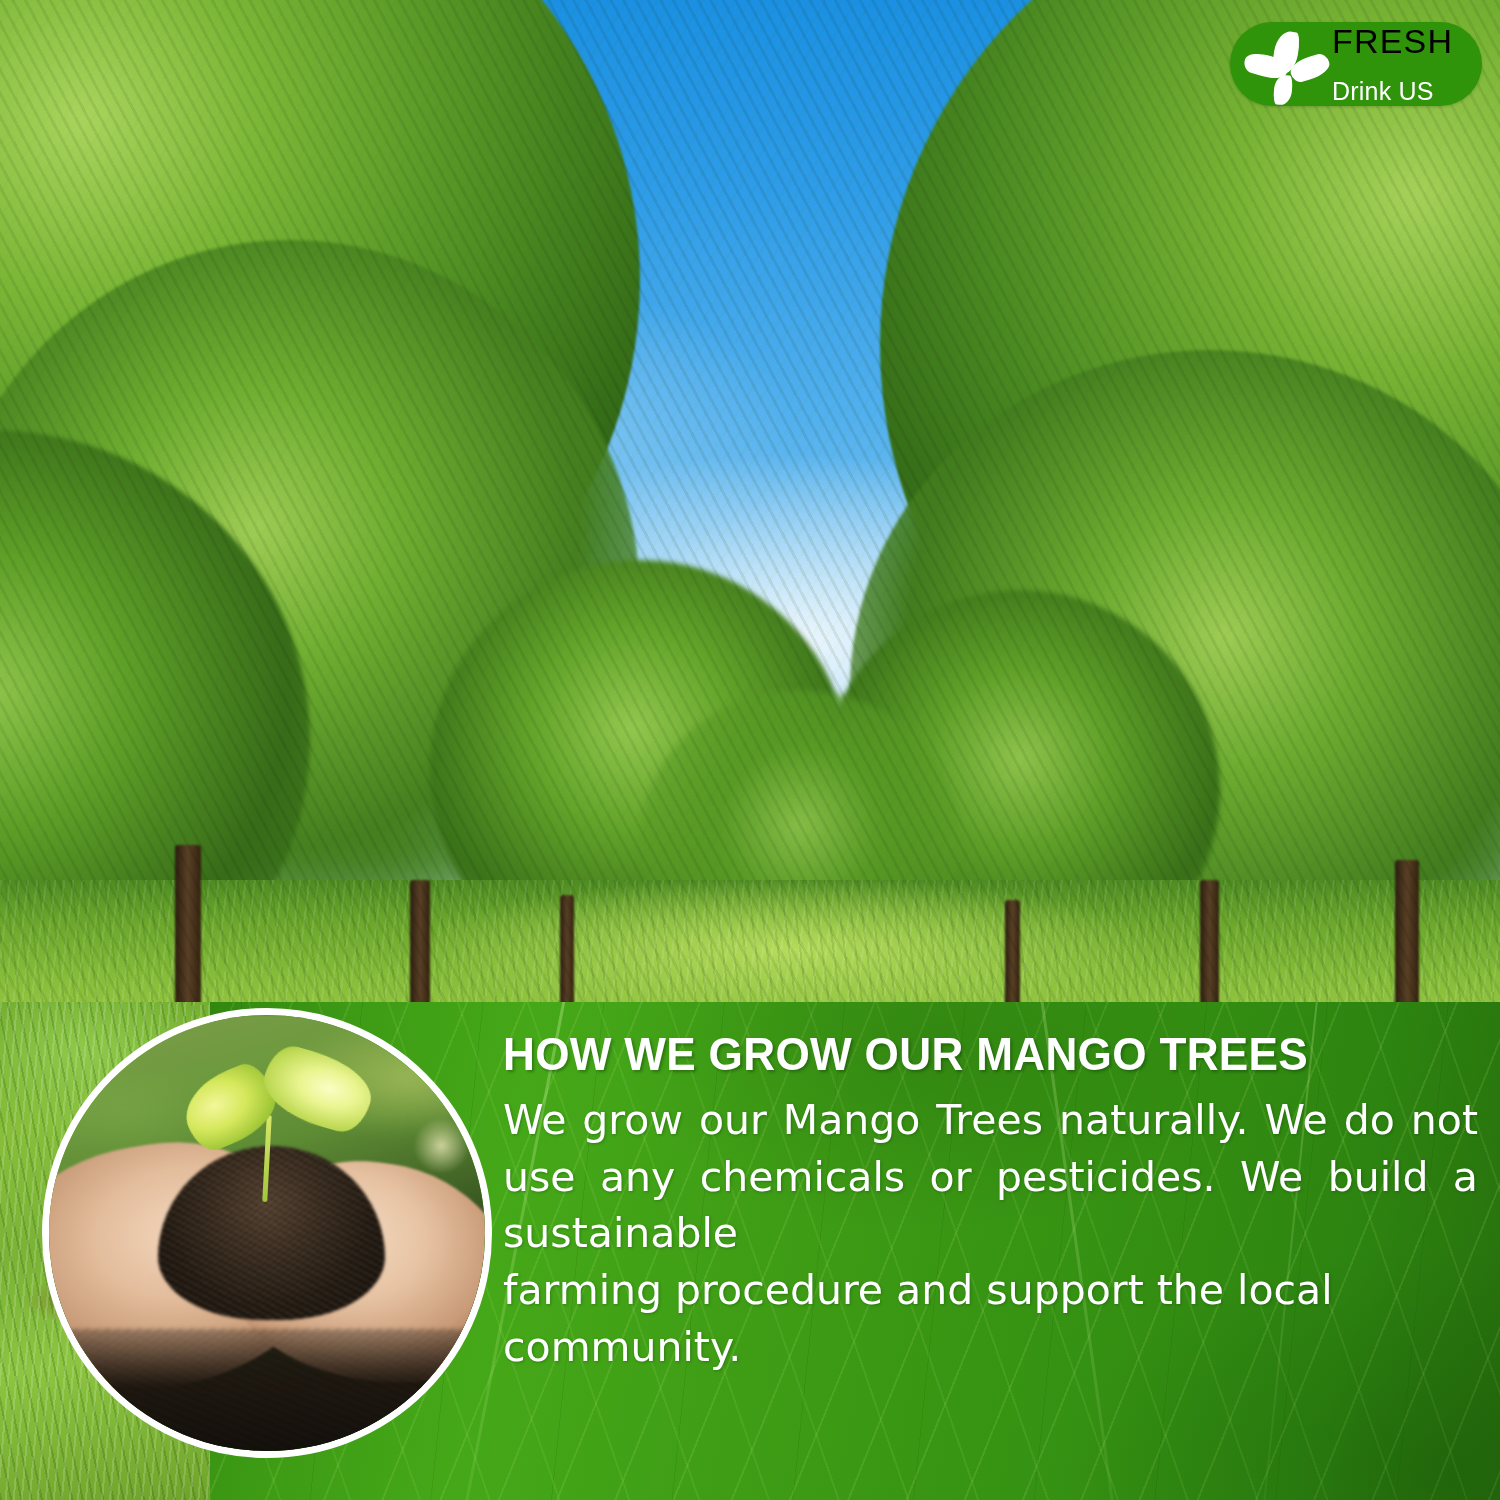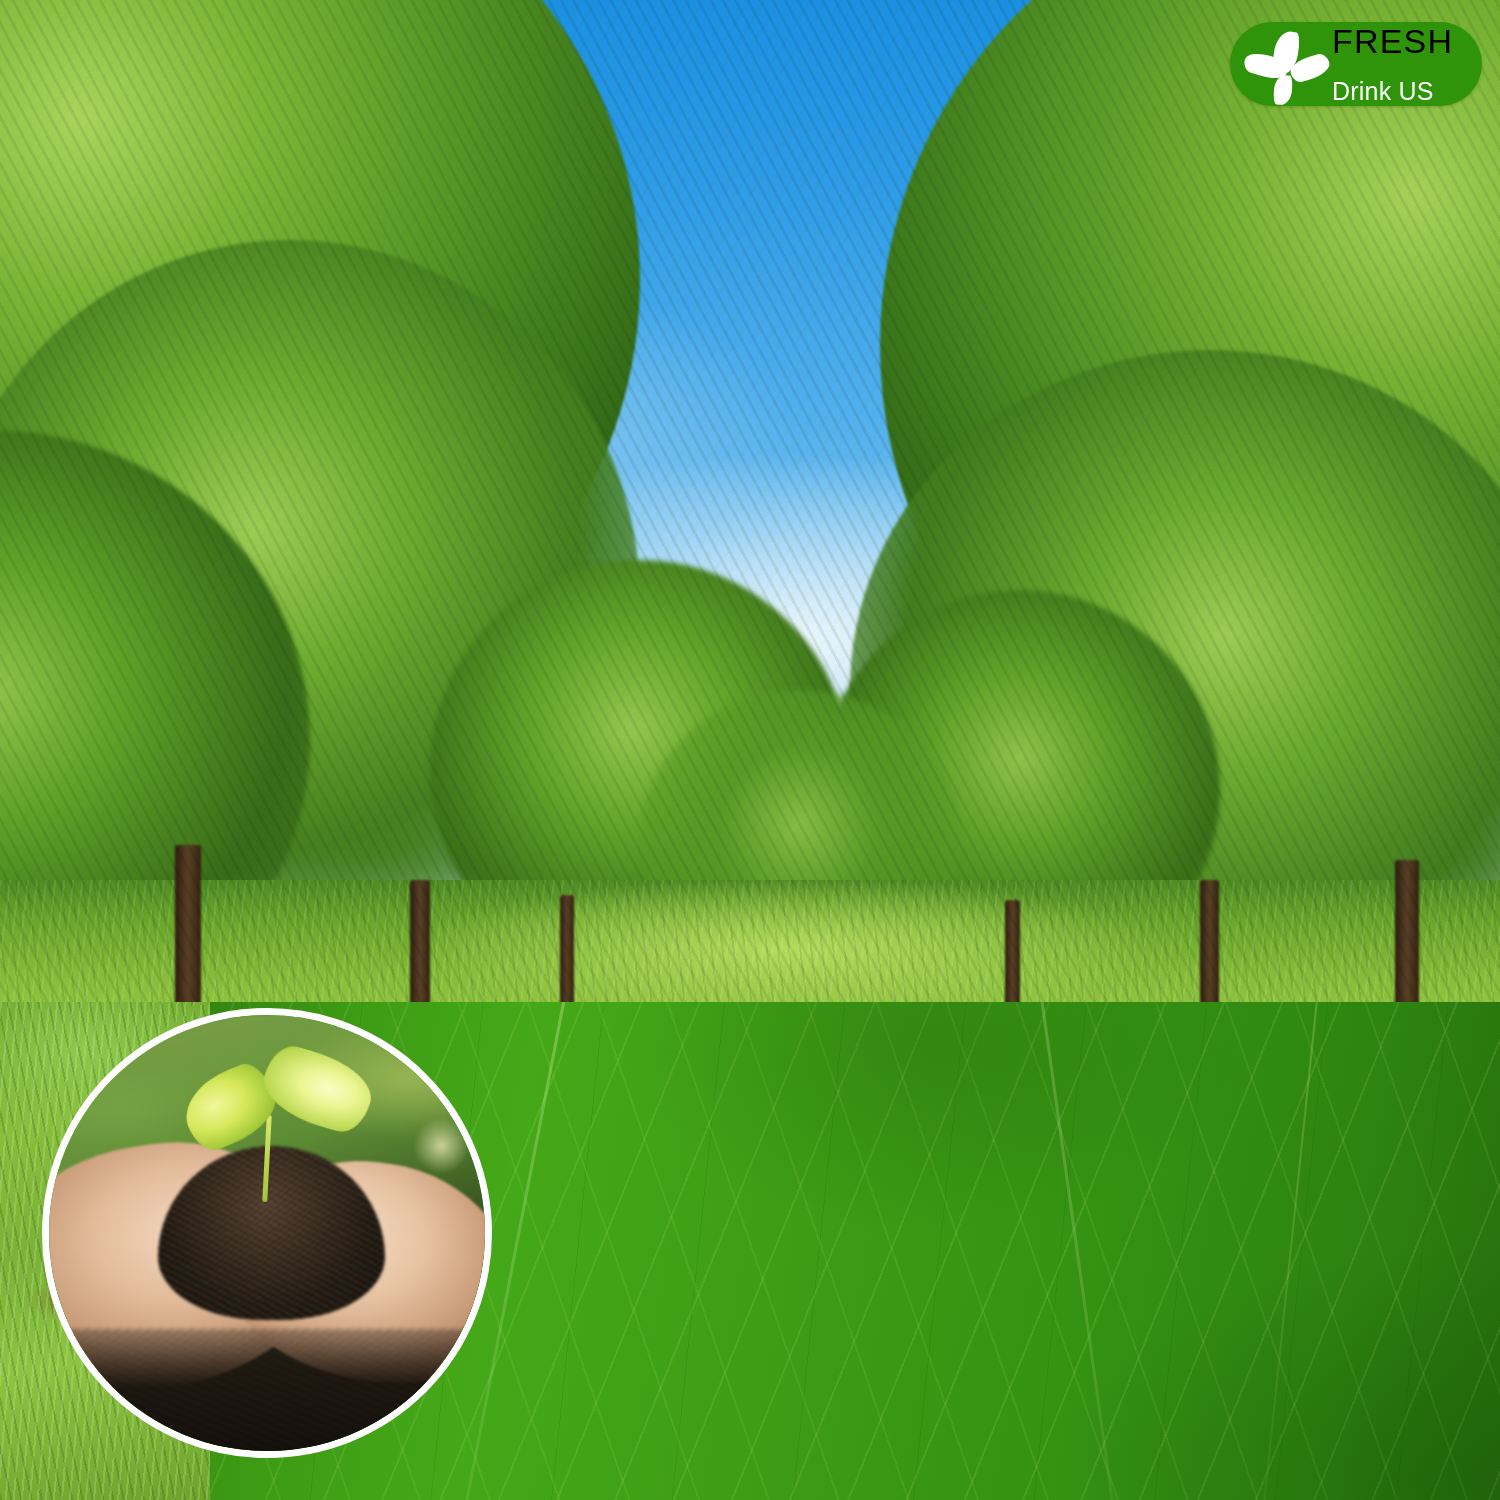--- a/index.html
+++ b/index.html
@@ -338,20 +338,27 @@
     <div class="handshadow"></div>
     <div class="handL"></div>
     <div class="handR"></div>
     <div class="mound"></div>
     <div class="stem"></div>
     <div class="leafA"></div>
     <div class="leafB"></div>
     <div class="soilbottom"></div>
   </div>
 
+  <div class="textblock">
+    <h1 class="headline">HOW WE GROW OUR MANGO TREES</h1>
+    <p class="body">
+      <span>We grow our Mango Trees naturally. We do not use any chemicals or pesticides. We build a sustainable</span>
+      <span class="lastline">farming procedure and support the local community.</span>
+    </p>
+  </div>
 
   <div class="logo">
     <div class="logomark">
       <span class="petal p1"></span>
       <span class="petal p2"></span>
       <span class="petal p3"></span>
       <span class="petal p4"></span>
     </div>
     <div class="logotext">
       <span class="logo-fresh">FRESH</span>

